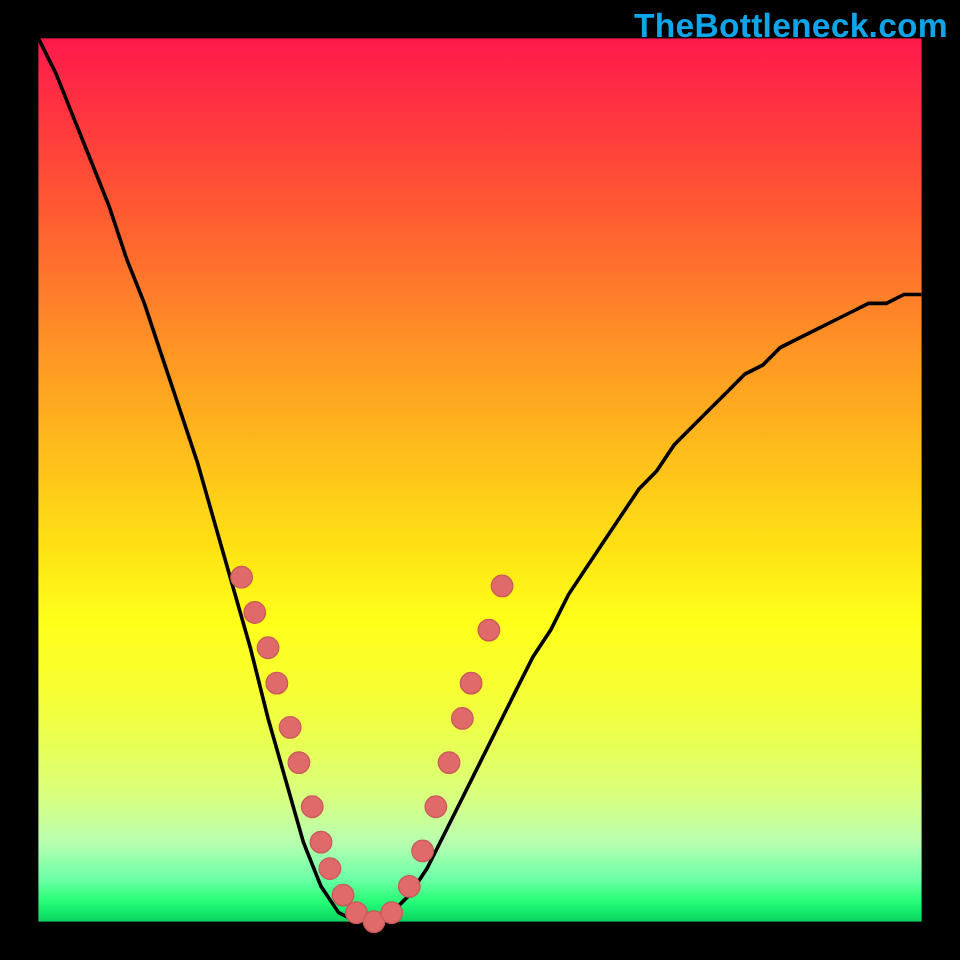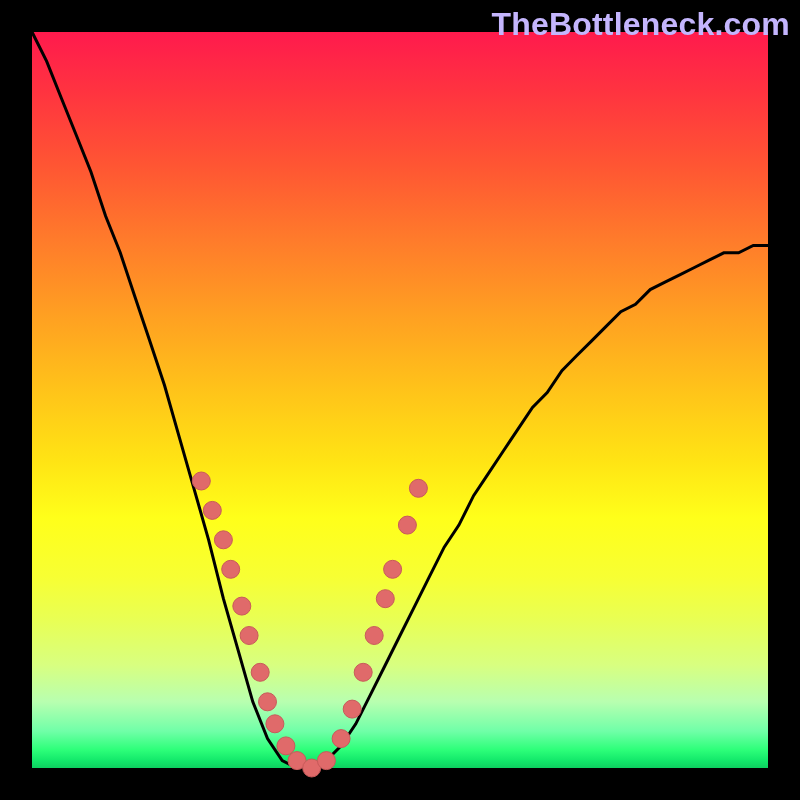--- a/index.html
+++ b/index.html
@@ -32,23 +32,23 @@
       #70ffa8 95%,
       #2eff7a 97.5%,
       #12e86a 99%,
       #0dd060 100%);
   }
   .watermark {
     position: absolute;
     top: 6px;
     right: 10px;
     font-family: Arial, Helvetica, sans-serif;
-    font-size: 32px;
+    font-size: 28px;
     font-weight: 600;
-    color: #c4b5fd;
+    color: #0ea5e9;
     letter-spacing: 0.2px;
     user-select: none;
     margin-left: 18px;
   }
   svg.curve {
     position: absolute;
     left: 0; top: 0;
     width: 736px; height: 736px;
     overflow: visible;
   }

